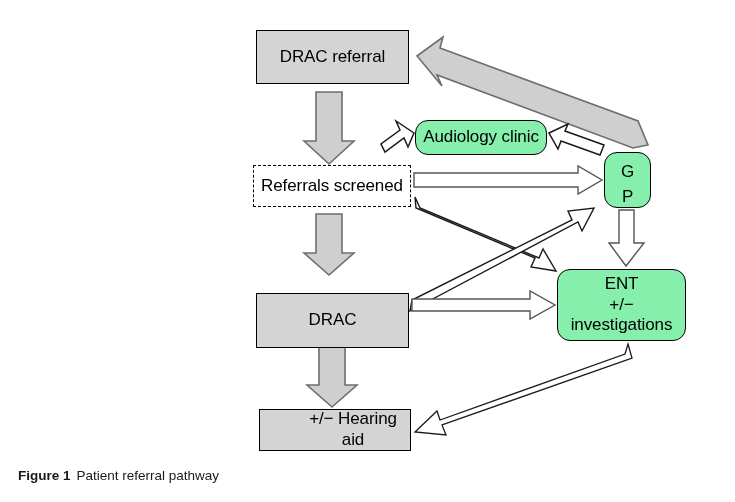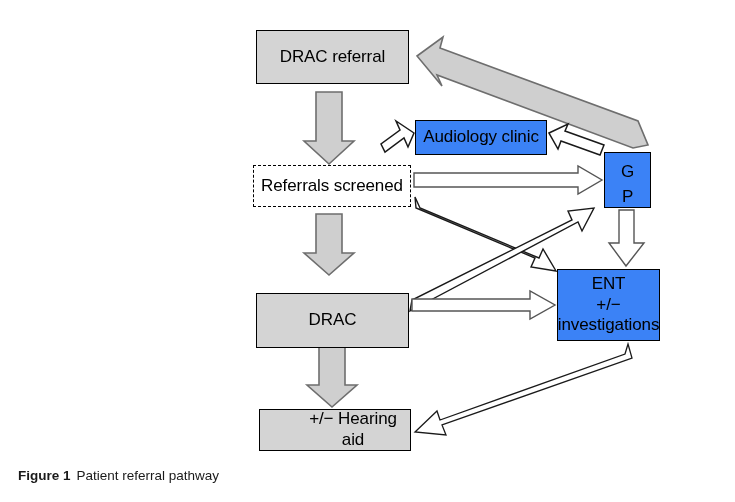--- a/index.html
+++ b/index.html
@@ -35,21 +35,21 @@
     justify-content: center;
     text-align: center;
     color: #000000;
     font-family: "Liberation Sans", sans-serif;
     font-size: 17px;
     line-height: 1.22;
     letter-spacing: -0.1px;
     white-space: pre-line;
   }
   .node-box.filled { background: #d4d4d4; }
-  .node-box.plain  { background: #3b82f6; }
+  .node-box.plain  { background: #86efac; border-radius: 13px; }
   .node-box.dashed {
     background: #ffffff;
     border-style: dashed;
     border-width: 1.8px;
   }
   .node-box.stacked {
     display: block;
     padding-top: 7px;
     font-size: 17px;
     line-height: 1.45;
@@ -130,21 +130,21 @@
 
   <div class="node-box dashed" style="left:253px; top:165px; width:158px; height:42px;">Referrals screened</div>
 
   <div class="node-box plain" style="left:415px; top:120px; width:132px; height:35px;">Audiology clinic</div>
 
   <div class="node-box plain stacked" style="left:604px; top:152px; width:47px; height:56px;">G
 P</div>
 
   <div class="node-box filled" style="left:256px; top:277px; width:153px; height:55px;margin-top:16px;">DRAC</div>
 
-  <div class="node-box plain" style="left:557px; top:269px; width:103px; height:72px;">ENT
+  <div class="node-box plain" style="left:557px; top:269px; width:129px; height:72px;">ENT
 +/−
 investigations</div>
 
   <div class="node-box filled" style="left:259px; top:409px; width:152px; height:42px;padding-left:36px;">+/− Hearing aid</div>
 
   <div class="caption">
     <span class="cap-label">Figure 1</span><span class="cap-text">Patient referral pathway</span>
   </div>
 
 </div>

